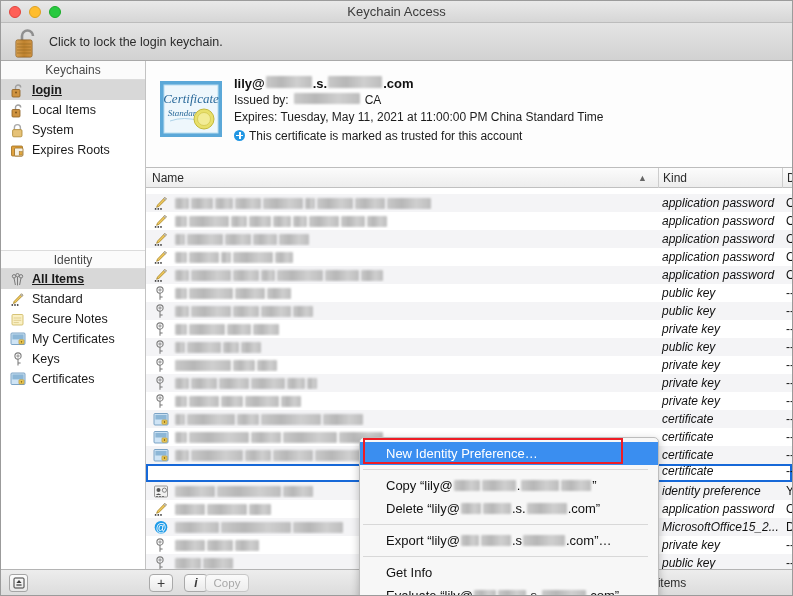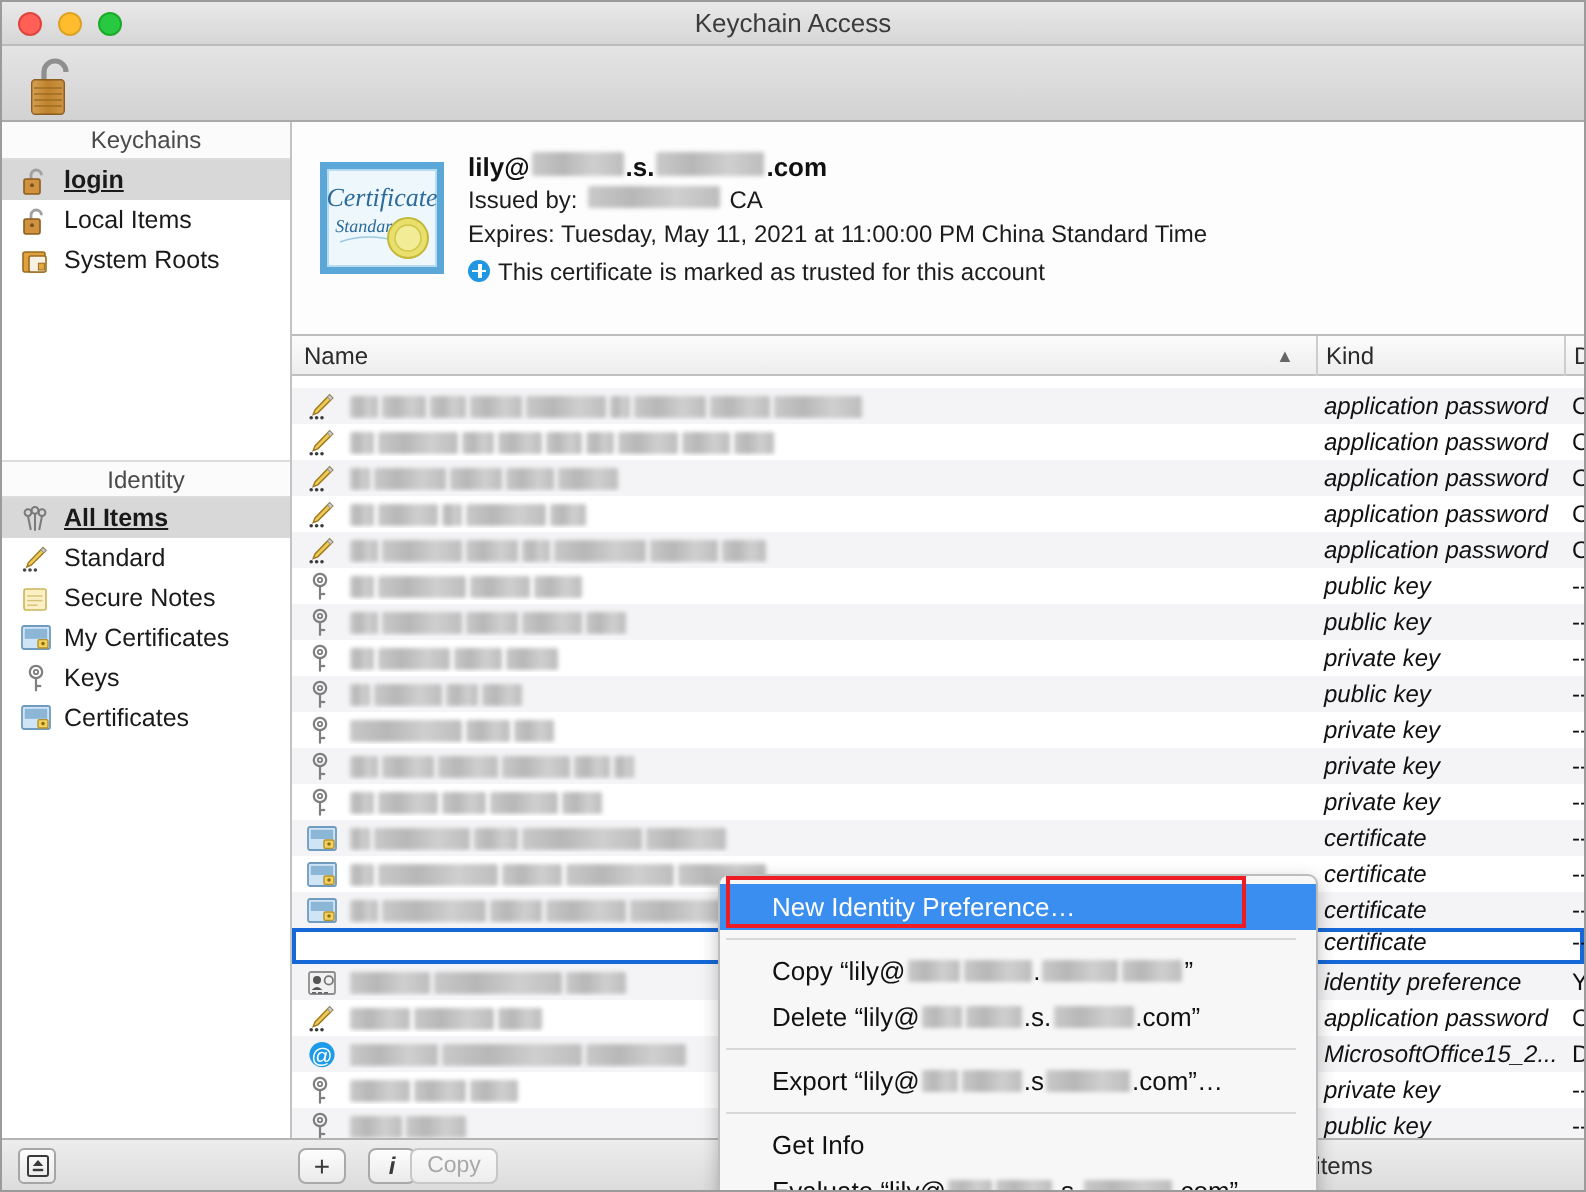--- a/index.html
+++ b/index.html
@@ -246,20 +246,21 @@
         </linearGradient>
           </defs>
         <g stroke="#9a6a24" stroke-width="0.7">
           <line x1="7" y1="19" x2="21" y2="19"></line>
             <line x1="7" y1="22" x2="21" y2="22"></line>
           <line x1="7" y1="25" x2="21" y2="25"></line>
             <line x1="7" y1="28" x2="21" y2="28"></line>
         </g>
       </svg>
     </div>
+    <div class="lock-text">Click to lock the login keychain.</div>
   </div>
 
   <div class="sidebar">
     <div class="side-head">Keychains</div>
 
     <div class="side-row sel">
       <span class="ico">
         <svg width="15" height="15" viewBox="0 0 15 15">
           <path d="M5.5 7 V4.6a2.6 2.6 0 0 1 5.2 0" fill="none" stroke="#a0a0a0" stroke-width="1.4"></path>
           <rect x="2" y="6.5" width="8" height="7.5" rx="1" fill="#cf9340" stroke="#8b5d20" stroke-width="0.8"></rect>
@@ -273,30 +274,39 @@
       <span class="ico">
         <svg width="15" height="15" viewBox="0 0 15 15">
           <path d="M5.5 7 V4.6a2.6 2.6 0 0 1 5.2 0" fill="none" stroke="#a0a0a0" stroke-width="1.4"></path>
           <rect x="2" y="6.5" width="8" height="7.5" rx="1" fill="#cf9340" stroke="#8b5d20" stroke-width="0.8"></rect>
           <circle cx="6" cy="9.6" r="1" fill="#7d5318"></circle>
         </svg>
       </span>
       <span>Local Items</span>
     </div>
 
+    <div class="side-row">
+      <span class="ico">
+        <svg width="15" height="15" viewBox="0 0 15 15">
+          <path d="M4.4 6.8 V4.6a3 3 0 0 1 6 0 V6.8" fill="none" stroke="#a8a8a8" stroke-width="1.4"></path>
+          <rect x="2.6" y="6.6" width="9.4" height="7.2" rx="1.2" fill="#e6c277" stroke="#a9842f" stroke-width="0.8"></rect>
+        </svg>
+      </span>
+      <span>System</span>
+    </div>
 
     <div class="side-row">
       <span class="ico">
         <svg width="15" height="15" viewBox="0 0 15 15">
           <rect x="1.5" y="3" width="11" height="10" rx="1" fill="#e0a23e" stroke="#9c6c1d" stroke-width="0.8"></rect>
           <rect x="4.5" y="5" width="8.5" height="8" rx="1" fill="#f6f1e3" stroke="#9c6c1d" stroke-width="0.8"></rect>
           <rect x="9.2" y="8.6" width="3" height="3.4" fill="#e3a93f" stroke="#9c6c1d" stroke-width="0.5"></rect>
         </svg>
       </span>
-      <span>System Roots</span>
+      <span>Expires Roots</span>
     </div>
 
     <div class="sb-spacer"></div>
 
     <div class="side-head category">Identity</div>
 
     <div class="side-row sel">
       <span class="ico">
         <svg width="15" height="15" viewBox="0 0 15 15">
           <g stroke="#7a7a7a" stroke-width="1" fill="none">

